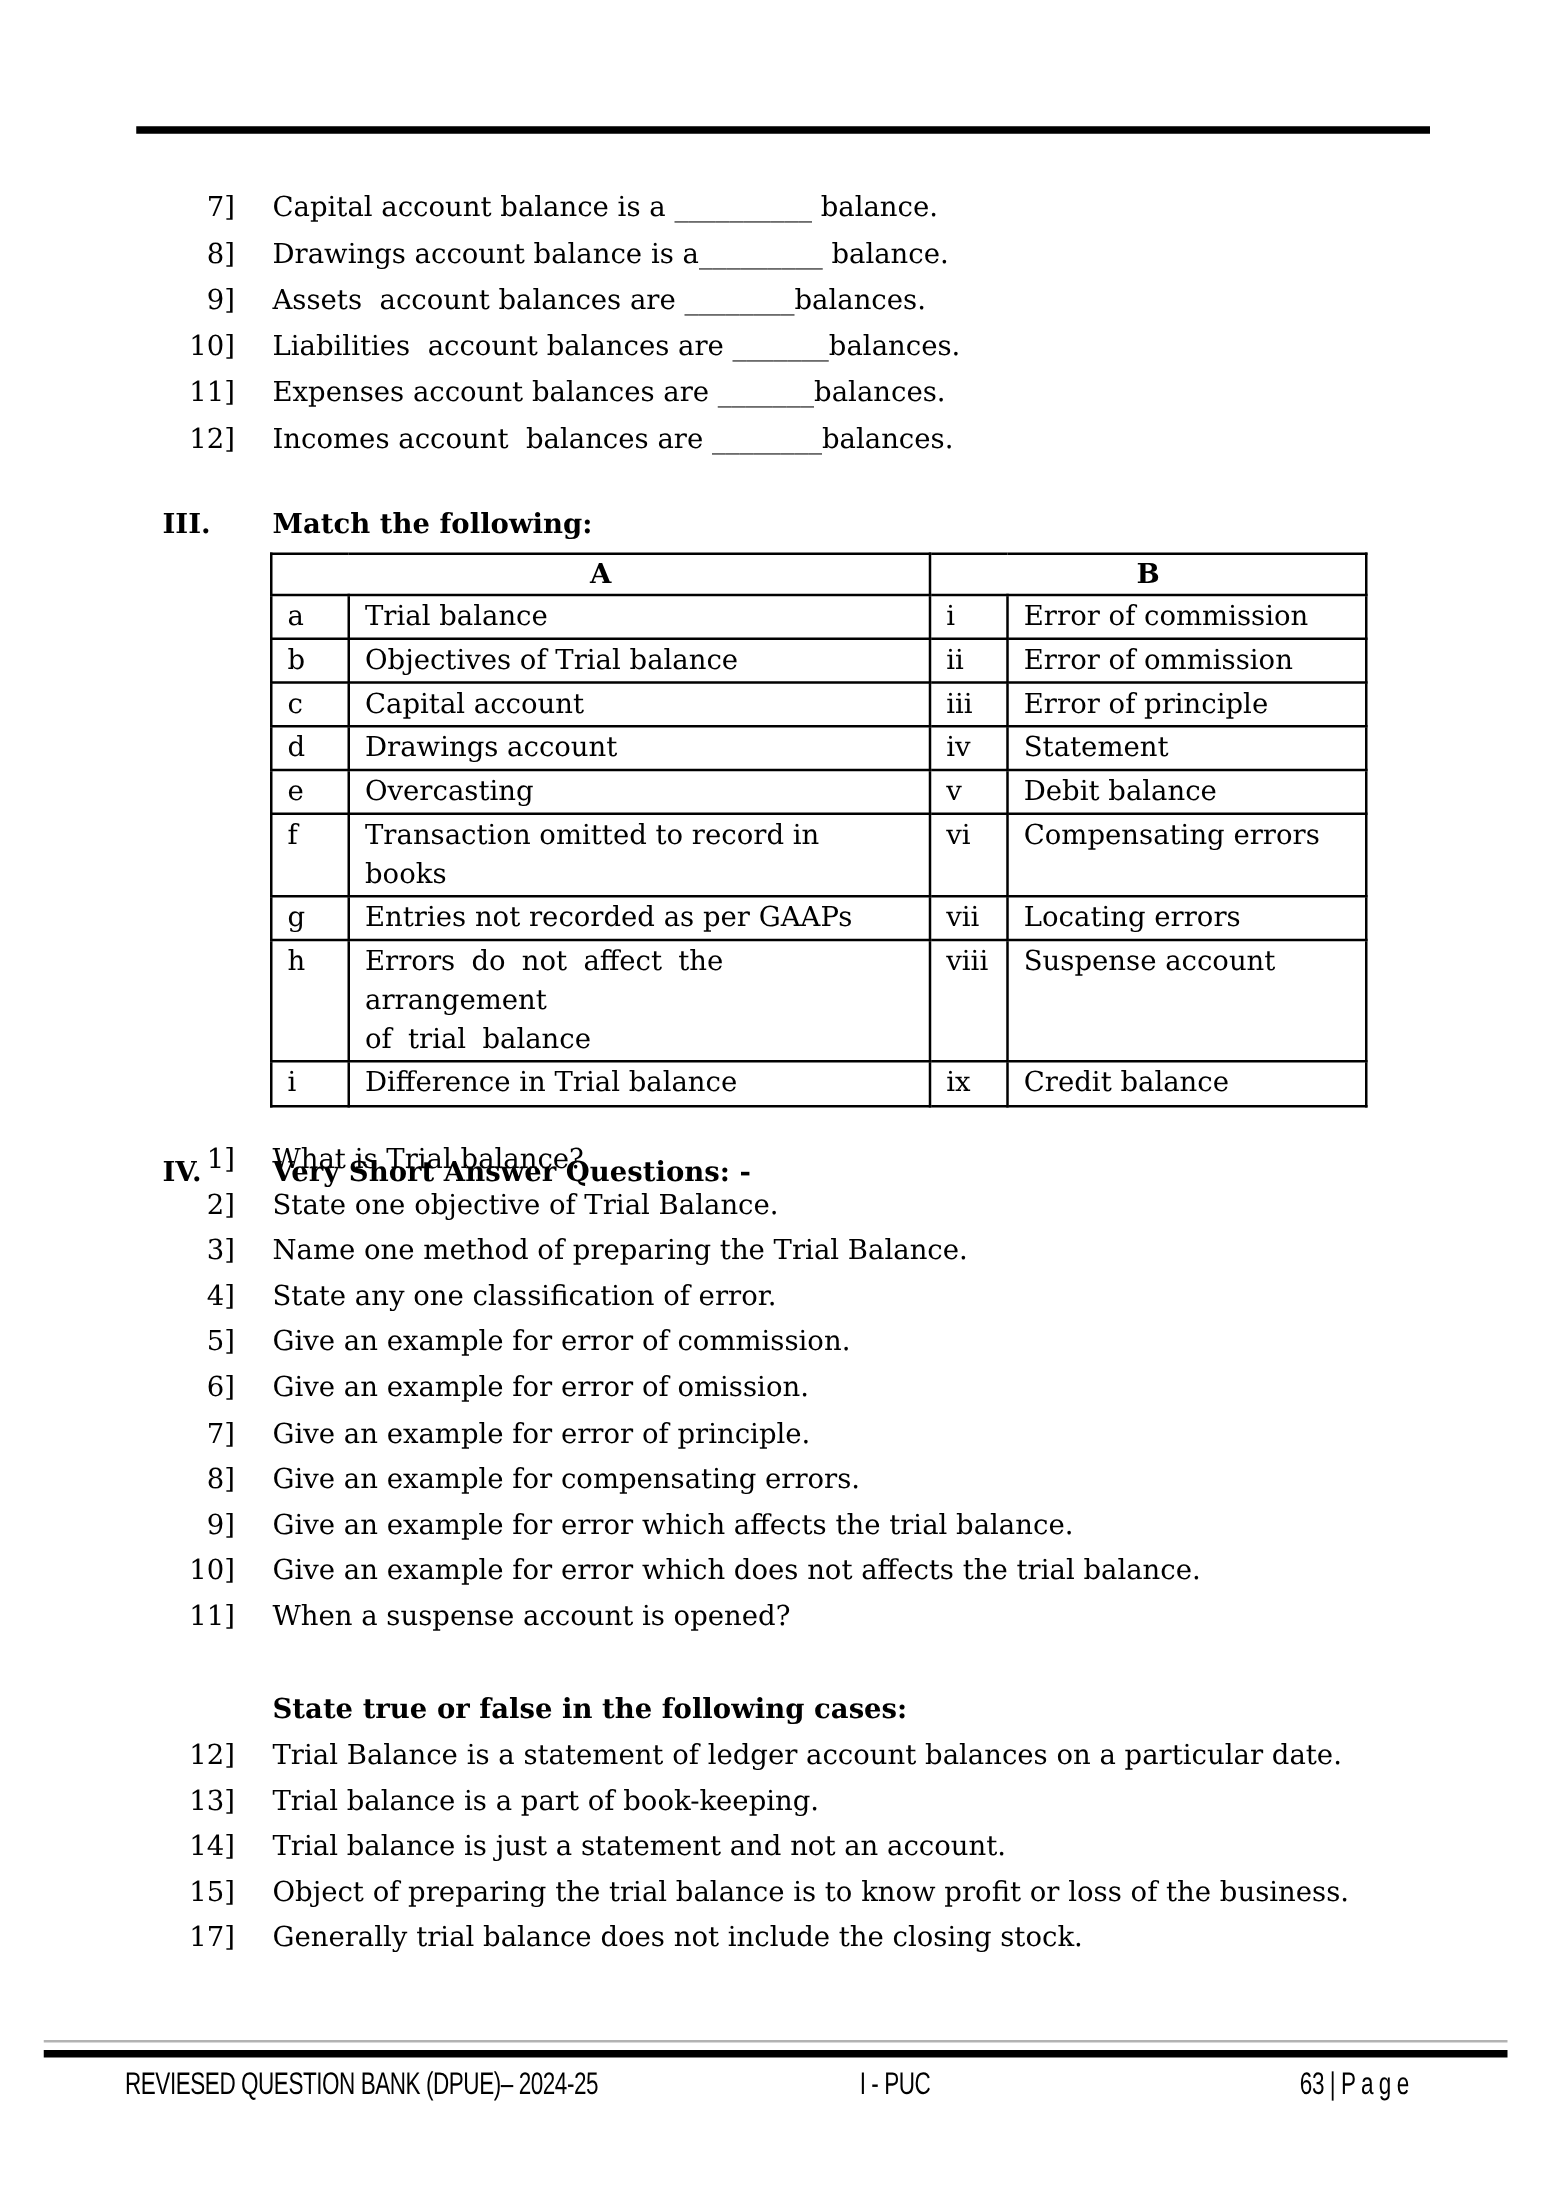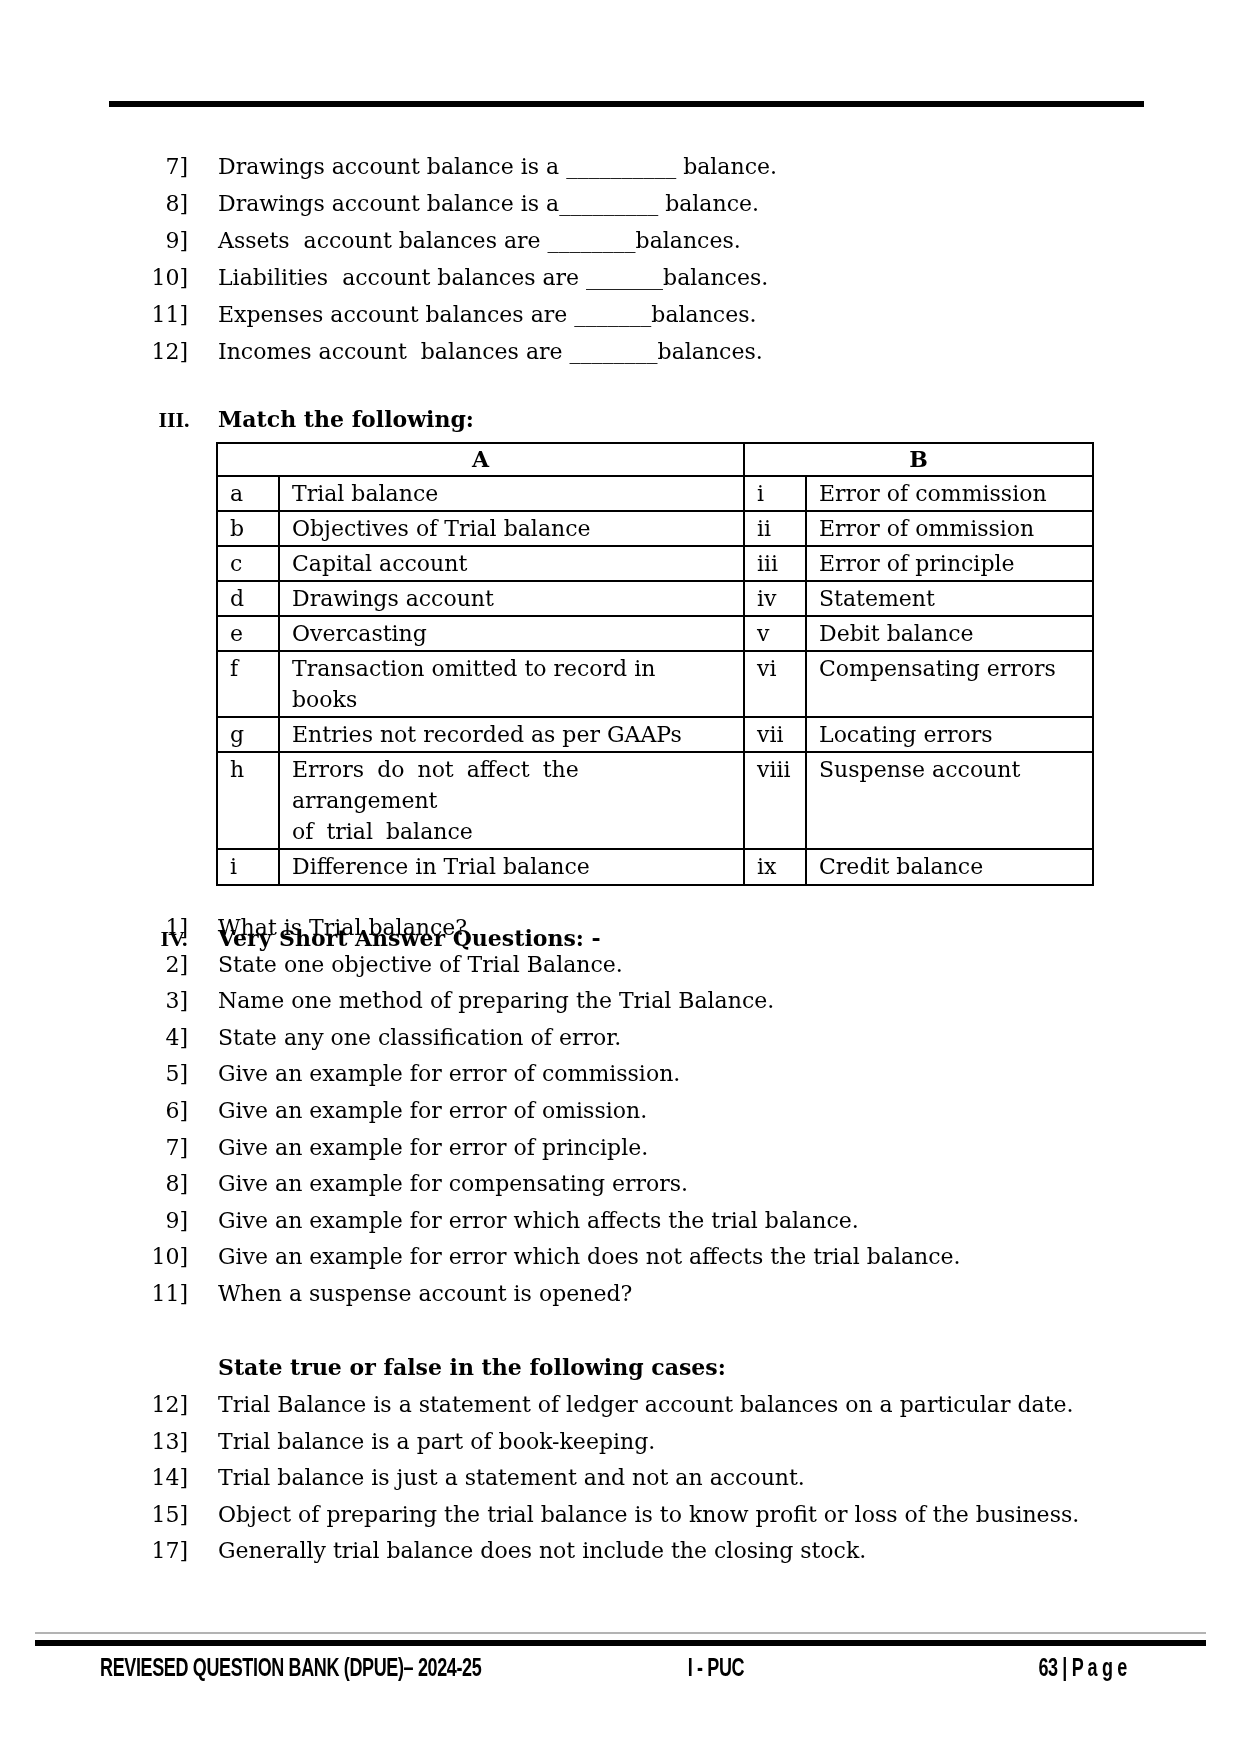--- a/index.html
+++ b/index.html
@@ -16,21 +16,21 @@
     position:absolute;left:109px;top:101px;width:1035px;height:6px;
     background:#000;
   }
   
   .num-row{display:flex;line-height:37px;height:37px;}
   .num-col{width:91px;text-align:right;flex:0 0 91px;}
   .row-text{margin-left:30px;white-space:pre-wrap;}
   .fillins{position:absolute;left:97px;top:148px;width:1060px;}
   
   .sec-head{position:absolute;left:97px;display:flex;font-weight:bold;line-height:37px;height:37px;}
-  .sec-head .numeral{width:121px;flex:0 0 121px;padding-left:33px;box-sizing:border-box;text-align:center;font-family:Liberation Serif, serif;}
+  .sec-head .numeral{width:121px;flex:0 0 121px;padding-left:33px;box-sizing:border-box;text-align:left;}
   .sec3-head{top:401px;}
   .sec4-head{top:920px;}
   
   table.match{
     position:absolute;left:216px;top:442px;
     border-collapse:collapse;table-layout:fixed;width:876px;
     font-size:22px;
   }
   table.match td,table.match th{
     border:2px solid #000;
@@ -53,38 +53,38 @@
   .vsaq .num-row{height:36.6px;line-height:36.6px;}
   .tf-head{position:absolute;left:218px;top:1349px;font-weight:bold;line-height:37px;height:37px;}
   .tflist{position:absolute;left:97px;top:1387px;width:1080px;}
   .tflist .num-row{height:36.5px;line-height:36.5px;}
   
   .rule-foot-thin{position:absolute;left:35px;top:1632px;width:1171px;height:2px;background:#b3b3b3;}
   .rule-foot-thick{position:absolute;left:35px;top:1640px;width:1171px;height:6px;background:#000;}
   .footer{
     position:absolute;left:100px;top:1652px;width:1027px;height:30px;
     font-family:"Liberation Sans","DejaVu Sans",sans-serif;
-    font-weight:bold;font-size:25px;line-height:30px;
+    font-weight:normal;font-size:25px;line-height:30px;
     letter-spacing:-0.5px;
   }
   .footer .f-left{position:absolute;left:0;transform:scaleX(0.72);transform-origin:left center;white-space:nowrap;}
   .footer .f-center{position:absolute;left:60%;transform:translateX(-50%) scaleX(0.72);white-space:nowrap;}
   .footer .f-right{position:absolute;right:0;transform:scaleX(0.72);transform-origin:right center;white-space:nowrap;}
 </style>
 </head>
 <body>
 
 <div class="page">
 
   <div class="rule-top"></div>
 
   <div class="fillins">
     <div class="num-row">
       <span class="num-col">7]</span>
-      <span class="row-text">Drawings account balance is a __________ balance.</span>
+      <span class="row-text">Capital account balance is a __________ balance.</span>
     </div>
     <div class="num-row">
       <span class="num-col">8]</span>
       <span class="row-text">Drawings account balance is a_________ balance.</span>
     </div>
     <div class="num-row">
       <span class="num-col">9]</span>
       <span class="row-text">Assets  account balances are ________balances.</span>
     </div>
     <div class="num-row">

